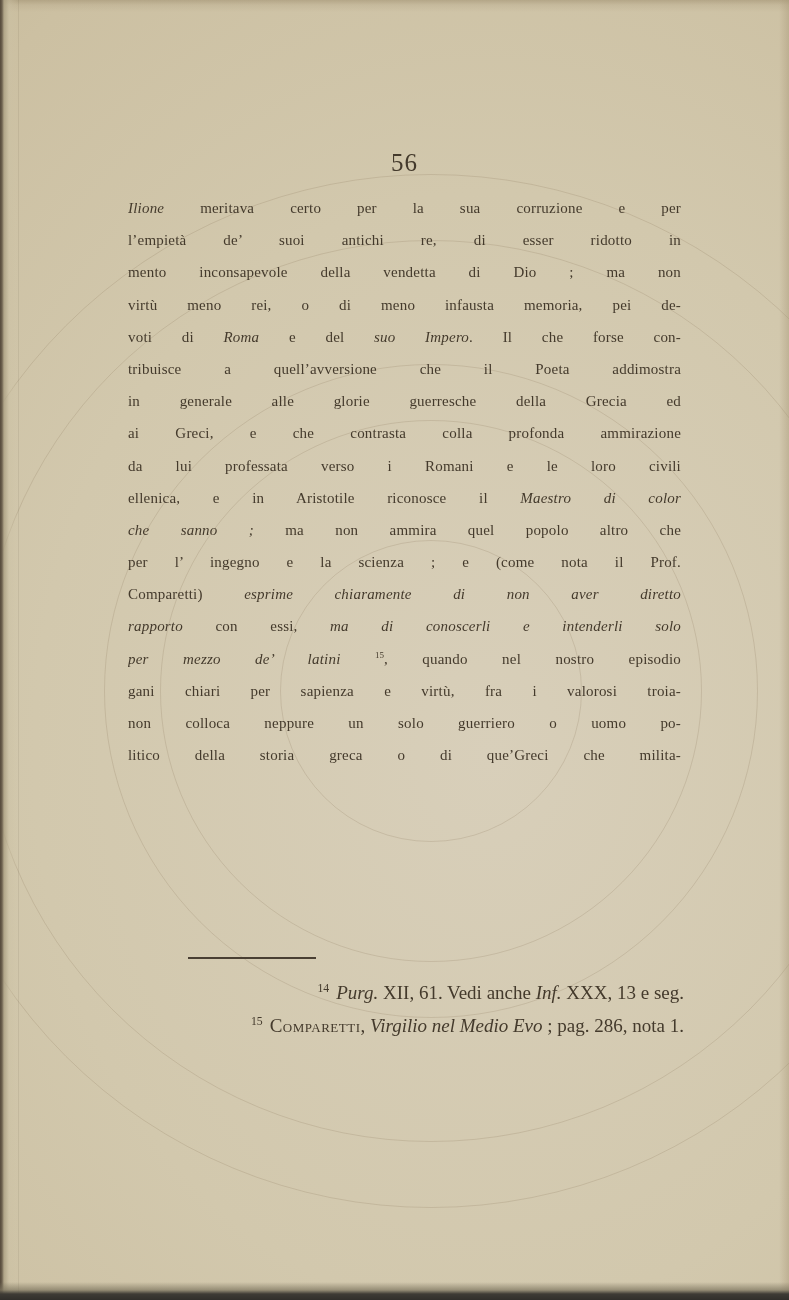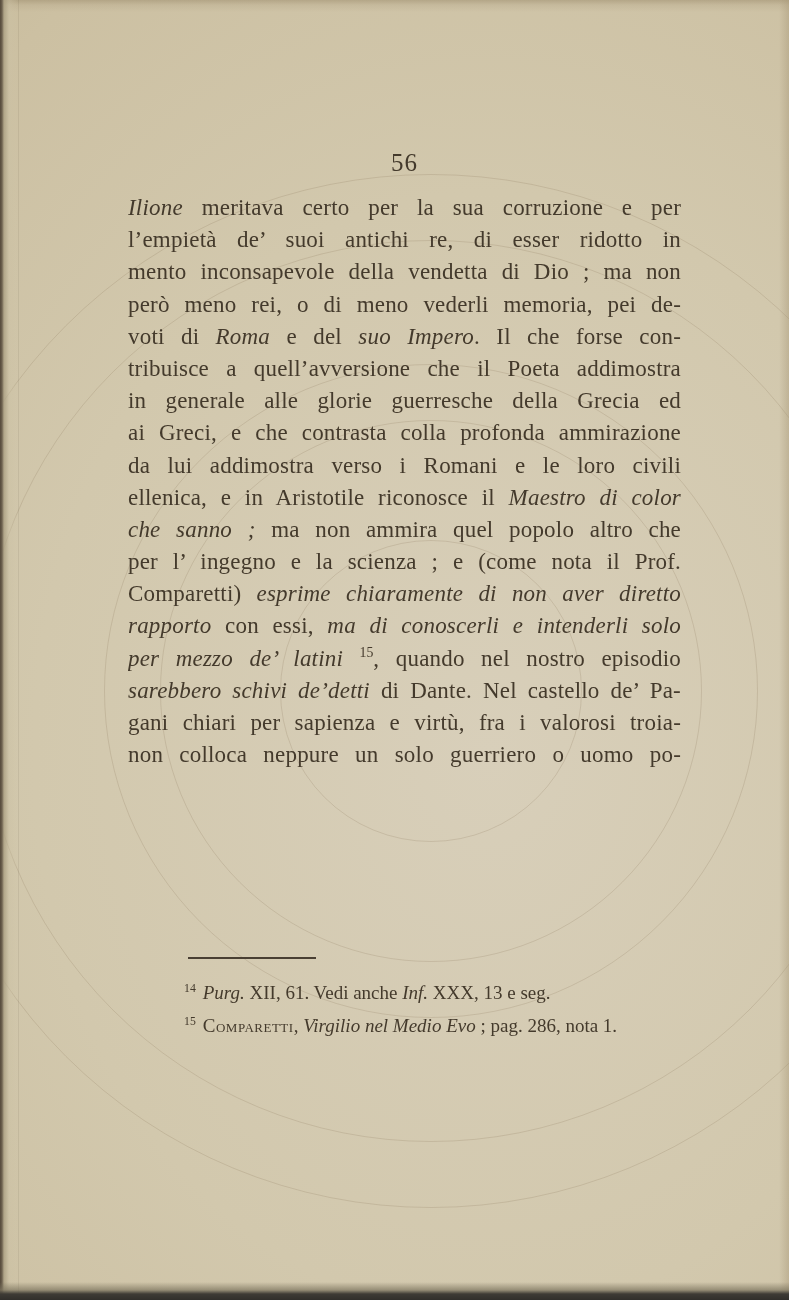--- a/index.html
+++ b/index.html
@@ -27,31 +27,31 @@
   
   .stamp{position:absolute;left:0;top:0;width:100%;height:100%;pointer-events:none;}
   .ring{position:absolute;border-radius:50%;border:1.5px solid rgba(122,102,72,0.18);}
 
   .page-number{
     position:absolute;left:128px;top:149px;width:553px;
     text-align:center;font-size:25px;letter-spacing:1px;
   }
   .body-text{position:absolute;left:128px;top:192px;width:553px;}
   .line{
-    height:32.2px;line-height:32.2px;font-size:23px;
+    height:32.2px;line-height:32.2px;font-size:15px;
     text-align:justify;text-align-last:justify;
     overflow:hidden;letter-spacing:0.2px;
   }
   .s-i{font-style:italic;}
   .s-sc{font-variant:small-caps;letter-spacing:0.5px;}
   sup.s-sup{font-size:0.60em;vertical-align:super;line-height:0;letter-spacing:0;}
 
   .footnote-rule{position:absolute;left:188px;top:957px;width:128px;height:2px;background:#493f33;}
   .footnotes{position:absolute;left:128px;top:976px;width:556px;}
-  .footnote{font-size:19px;line-height:33px;text-indent:56px;text-align:left;}
+  .footnote{font-size:19px;line-height:33px;text-indent:56px;text-align:right;}
   .fn-marker{font-size:0.62em;vertical-align:super;line-height:0;margin-right:7px;}
 </style>
 </head>
 <body>
 
 <div class="page">
   <div class="stamp" id="stamp">
       <div class="ring" style="left: 280px; top: 540px; width: 300px; height: 300px;"></div>
       <div class="ring" style="left: 160px; top: 420px; width: 540px; height: 540px;"></div>
       <div class="ring" style="left: 104px; top: 364px; width: 652px; height: 652px;"></div>
@@ -64,35 +64,35 @@
   <div class="edge-left"></div>
   <div class="gutter-line"></div>
   <div class="edge-bottom"></div>
 
   <div class="page-number">56</div>
 
   <div class="body-text" id="body-text">
       <div class="line"><span class="s-i">Ilione</span><span class="s-n"> meritava certo per la sua corruzione e per</span></div>
       <div class="line"><span class="s-n">l’empietà de’ suoi antichi re, di esser ridotto in</span></div>
       <div class="line"><span class="s-n">mento inconsapevole della vendetta di Dio ; ma non</span></div>
-      <div class="line"><span class="s-n">però meno rei, o di meno vederli memoria, pei de-</span></div>
+      <div class="line"><span class="s-n">virtù meno rei, o di meno infausta memoria, pei de-</span></div>
       <div class="line"><span class="s-n">voti di </span><span class="s-i">Roma</span><span class="s-n"> e del </span><span class="s-i">suo Impero</span><span class="s-n">. Il che forse con-</span></div>
       <div class="line"><span class="s-n">tribuisce a quell’avversione che il Poeta addimostra</span></div>
       <div class="line"><span class="s-n">in generale alle glorie guerresche della Grecia ed</span></div>
       <div class="line"><span class="s-n">ai Greci, e che contrasta colla profonda ammirazione</span></div>
-      <div class="line"><span class="s-n">da lui addimostra verso i Romani e le loro civili</span></div>
+      <div class="line"><span class="s-n">da lui professata verso i Romani e le loro civili</span></div>
       <div class="line"><span class="s-n">ellenica, e in Aristotile riconosce il </span><span class="s-i">Maestro di color</span></div>
       <div class="line"><span class="s-i">che sanno ;</span><span class="s-n"> ma non ammira quel popolo altro che</span></div>
       <div class="line"><span class="s-n">per l’ ingegno e la scienza ; e (come nota il Prof.</span></div>
       <div class="line"><span class="s-n">Comparetti) </span><span class="s-i">esprime chiaramente di non aver diretto</span></div>
       <div class="line"><span class="s-i">rapporto</span><span class="s-n"> con essi, </span><span class="s-i">ma di conoscerli e intenderli solo</span></div>
       <div class="line"><span class="s-i">per mezzo de’ latini</span><span class="s-n"> </span><sup class="s-sup">15</sup><span class="s-n">, quando nel nostro episodio</span></div>
-      <div class="line"><span class="s-i">sarebbero schivi de’detti</span><span class="s-n"> di Dante. Nel castello de’ Pa-</span></div>
       <div class="line"><span class="s-n">gani chiari per sapienza e virtù, fra i valorosi troia-</span></div>
       <div class="line"><span class="s-n">non colloca neppure un solo guerriero o uomo po-</span></div>
+      <div class="line"><span class="s-n">litico della storia greca o di que’Greci che milita-</span></div>
     </div>
 
   <div class="footnote-rule"></div>
   <div class="footnotes" id="footnotes">
       <div class="footnote"><sup class="fn-marker">14</sup><span class="s-i">Purg.</span><span class="s-n"> XII, 61. Vedi anche </span><span class="s-i">Inf.</span><span class="s-n"> XXX, 13 e seg.</span></div>
       <div class="footnote"><sup class="fn-marker">15</sup><span class="s-sc">Comparetti</span><span class="s-n">, </span><span class="s-i">Virgilio nel Medio Evo</span><span class="s-n"> ; pag. 286, nota 1.</span></div>
     </div>
 </div>
 
 </body></html>

